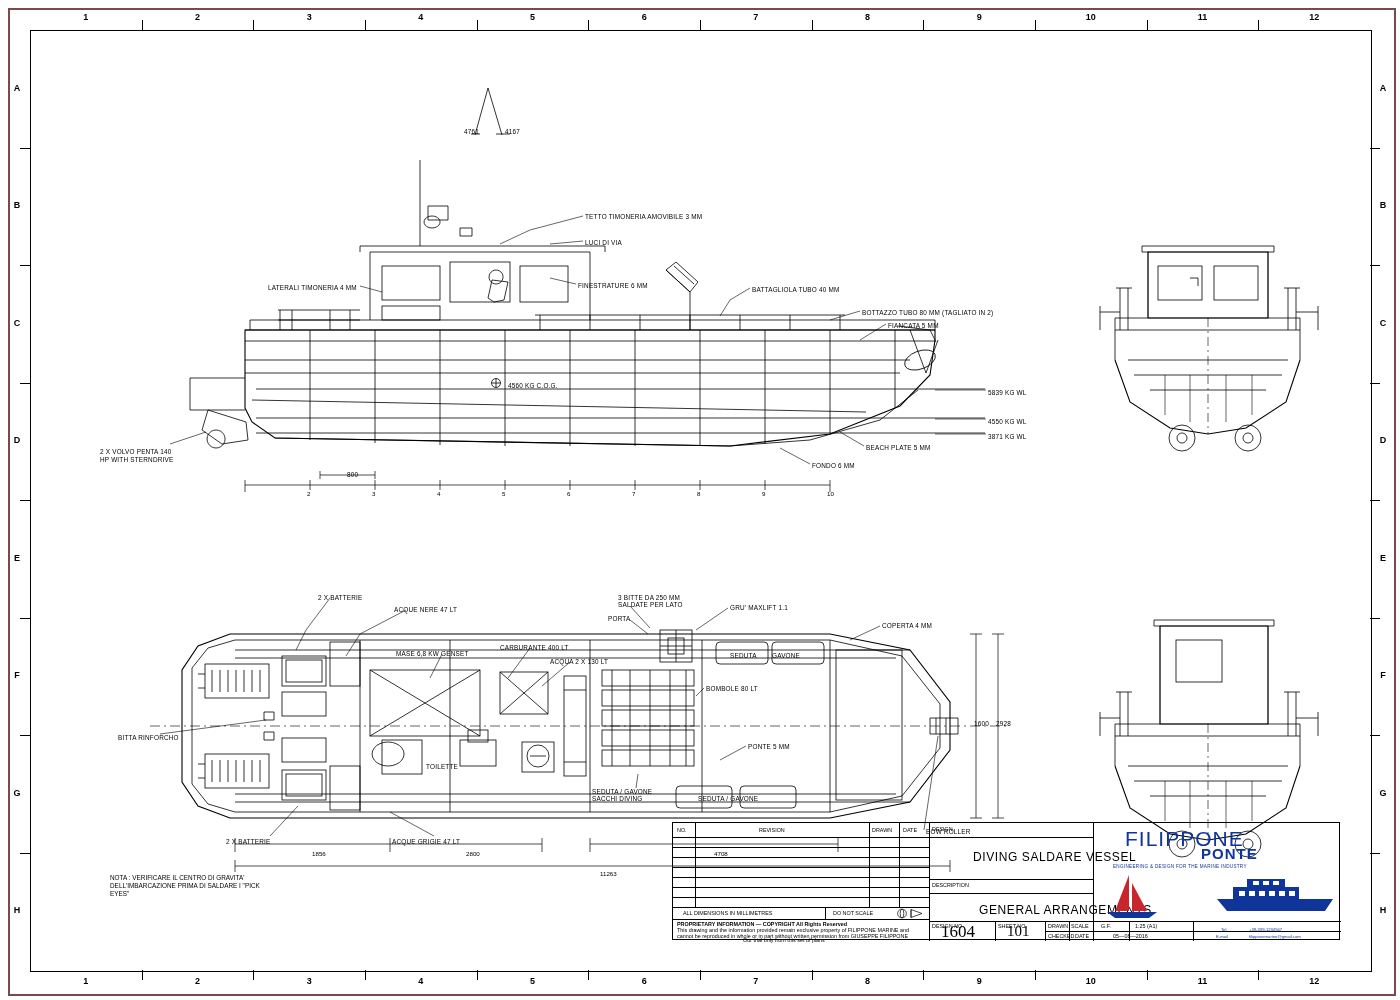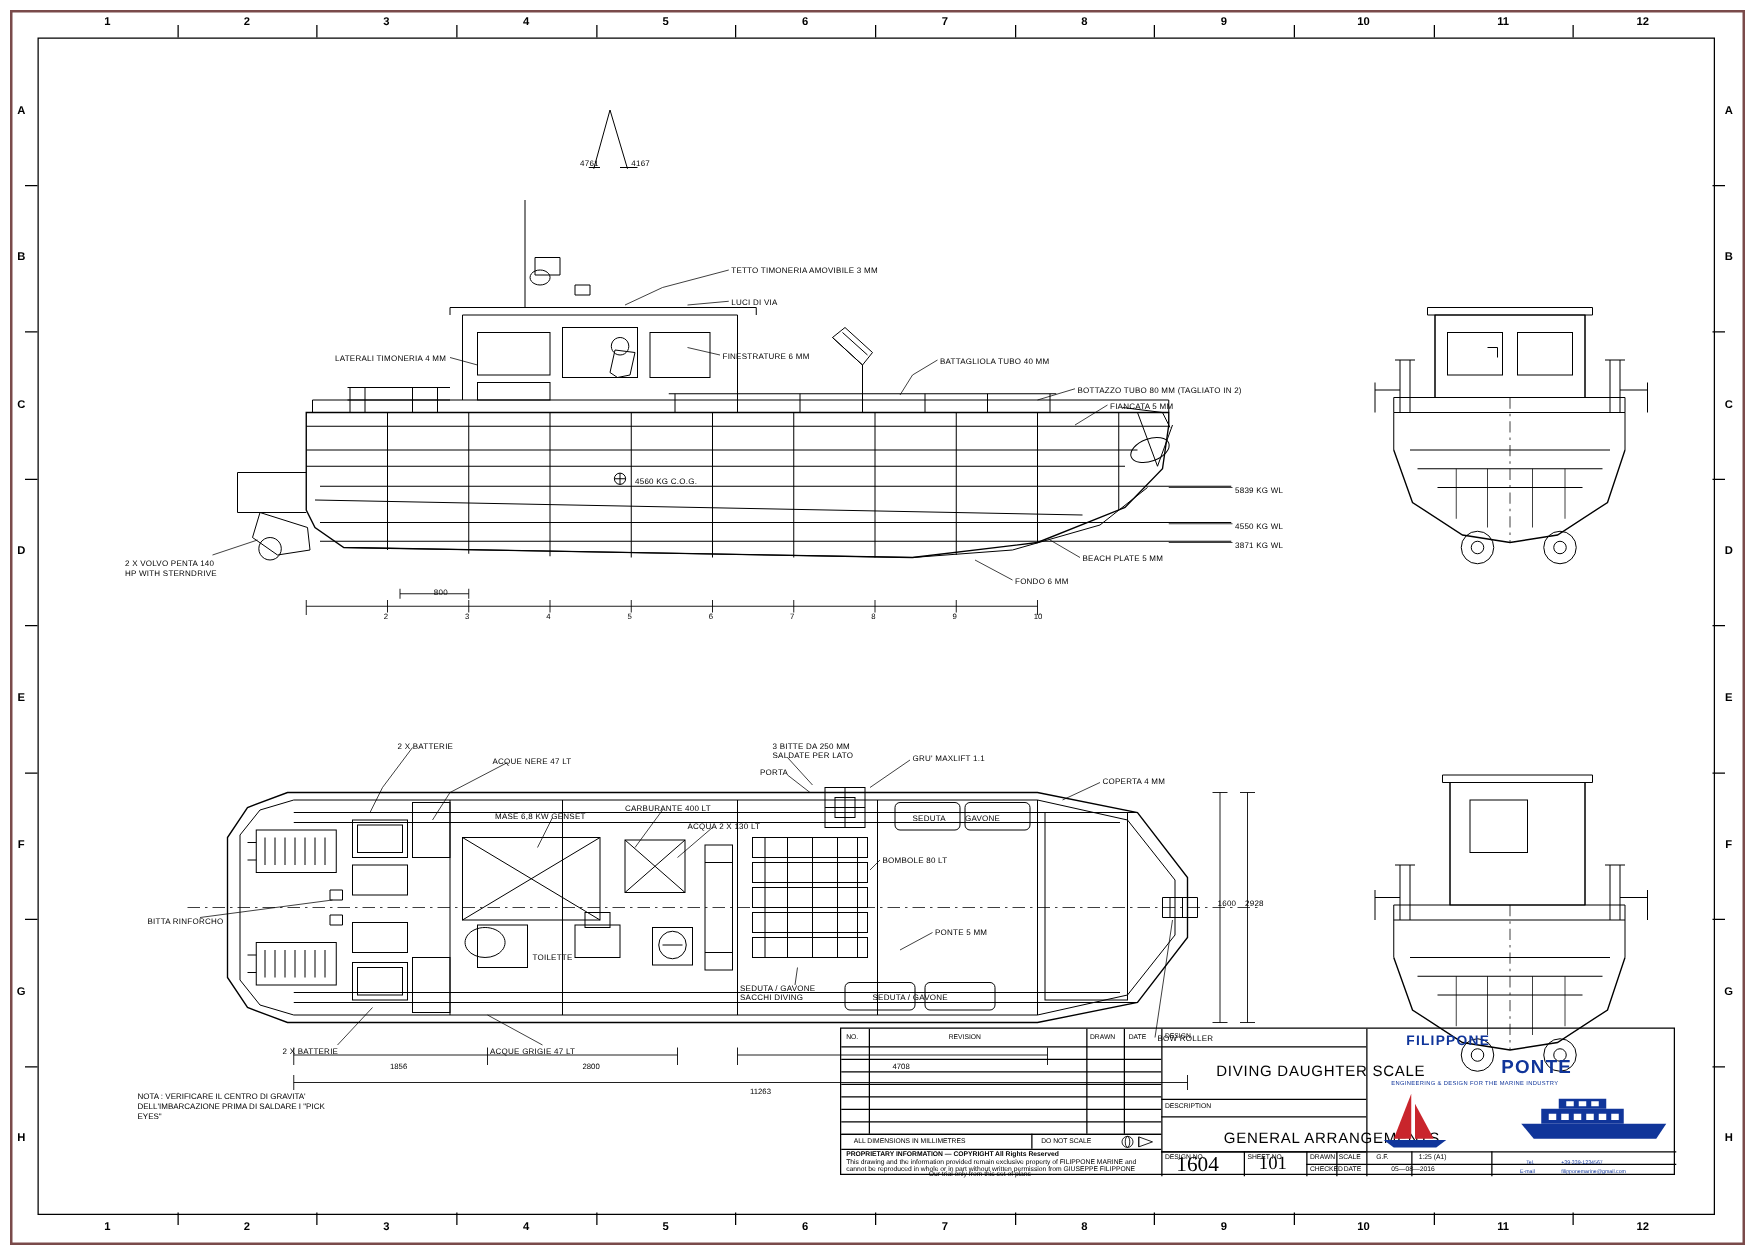--- a/index.html
+++ b/index.html
@@ -24,21 +24,21 @@
 
   
   .titleblock{position:absolute;left:672px;top:822px;width:668px;height:118px;border:1.2px solid #000;box-sizing:border-box;}
   .tb-line{position:absolute;background:#000;}
   .tb-txt{position:absolute;font-size:7px;white-space:nowrap;}
   .tb-txt.sm{font-size:5.4px;}
   .tb-txt.lg{font-size:12px;letter-spacing:.6px;}
   .tb-txt.num{font-size:17px;font-family:"Liberation Serif",serif;}
   .tb-txt.num2{font-size:15px;font-family:"Liberation Serif",serif;}
 
-  .logo-fil{position:absolute;font-size:11px;font-weight:bold;color:#10359a;letter-spacing:1px;}
+  .logo-fil{position:absolute;font-size:21px;font-weight:normal;color:#10359a;letter-spacing:1px;}
   .logo-mar{position:absolute;font-size:15px;font-weight:bold;color:#10359a;letter-spacing:1px;}
   .logo-sub{position:absolute;font-size:4.6px;color:#10359a;letter-spacing:.3px;}
   .logo-tel{position:absolute;font-size:4.2px;color:#10359a;}
 
   .note{position:absolute;font-size:6.4px;line-height:8px;white-space:pre;}
 </style>
 </head>
 <body>
 
 <div class="sheet">
@@ -469,21 +469,21 @@
     <div class="tb-txt sm" style="left:4px;top:109.5px;">cannot be reproduced in whole or in part without written permission from GIUSEPPE FILIPPONE</div>
     <div class="tb-txt sm" style="left:70px;top:114px;">Our trial only from this set of plans</div>
 
     <div class="tb-line" style="left:256px;top:14px;width:164px;height:1px;"></div>
     <div class="tb-line" style="left:256px;top:56px;width:164px;height:1px;"></div>
     <div class="tb-line" style="left:256px;top:70px;width:164px;height:1px;"></div>
     <div class="tb-line" style="left:256px;top:98px;width:164px;height:1px;"></div>
     <div class="tb-line" style="left:420px;top:0;width:1px;height:118px;"></div>
 
     <div class="tb-txt sm" style="left:259px;top:3px;">DESIGN</div>
-    <div class="tb-txt lg" style="left:300px;top:27px;">DIVING  DAUGHTER  SCALE</div>
+    <div class="tb-txt lg" style="left:300px;top:27px;">DIVING  SALDARE  VESSEL</div>
     <div class="tb-txt sm" style="left:259px;top:59px;">DESCRIPTION</div>
     <div class="tb-txt lg" style="left:306px;top:80px;">GENERAL  ARRANGEMENTS</div>
 
     <div class="tb-line" style="left:256px;top:98px;width:164px;height:1px;"></div>
     <div class="tb-line" style="left:322px;top:98px;width:1px;height:20px;"></div>
     <div class="tb-line" style="left:372px;top:98px;width:1px;height:20px;"></div>
     <div class="tb-line" style="left:372px;top:108px;width:48px;height:1px;"></div>
 
     <div class="tb-txt sm" style="left:259px;top:100px;">DESIGN NO.</div>
     <div class="tb-txt num" style="left:268px;top:99px;">1604</div>

